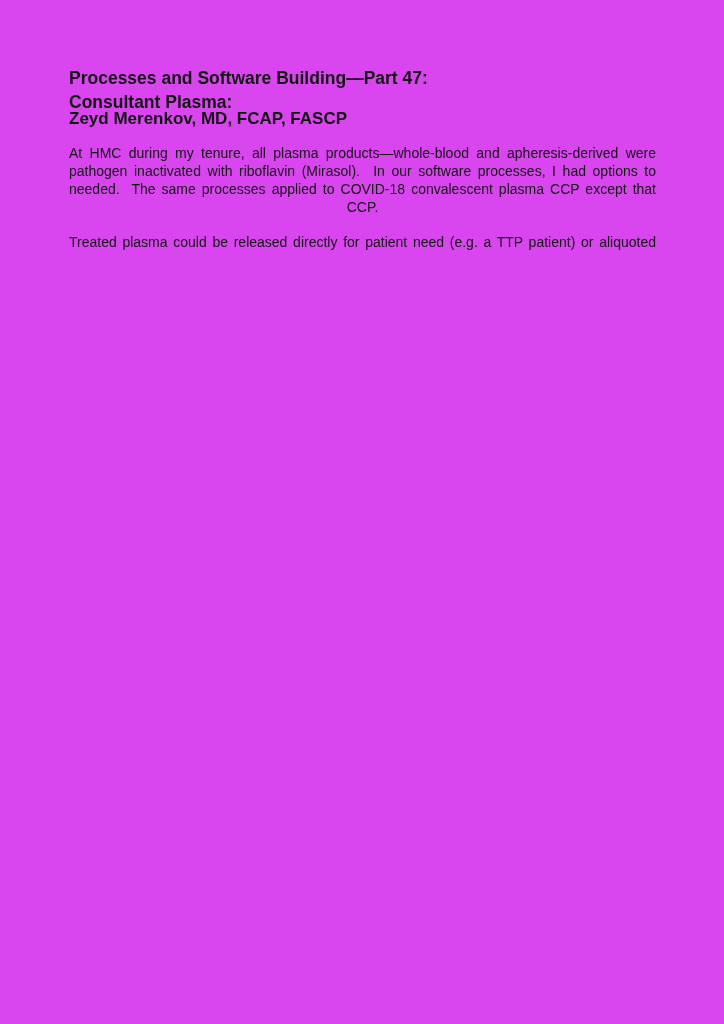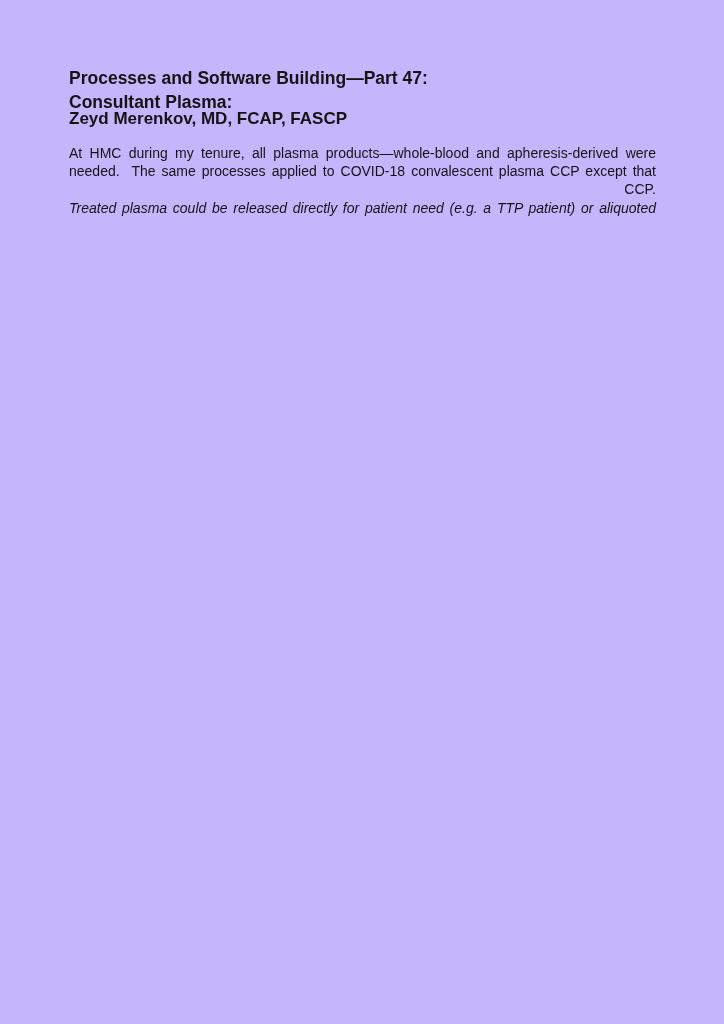--- a/index.html
+++ b/index.html
@@ -9,21 +9,21 @@
   }
   body {
     width: 724px;
     height: 1024px;
     font-family: "Liberation Sans", sans-serif;
   }
   .page {
     position: relative;
     width: 724px;
     height: 1024px;
-    background: #c4b5fd;
+    background: #d946ef;
     overflow: hidden;
   }
   .content {
     position: absolute;
     left: 69px;
     top: 66px;
     width: 587px;
     color: #141414;
   }
   .title {
@@ -45,48 +45,49 @@
   .byline-line {
     display: block;
     white-space: nowrap;
   }
   .paragraph {
     margin: 0;
     font-size: 14px;
     line-height: 18px;
   }
   .para1 { margin-top: 15px; }
-  .para2 { margin-top: 1px; font-style: italic; }
+  .para2 { margin-top: 17px; }
   .line {
     text-align: justify;
     text-align-last: justify;
     white-space: pre-wrap;
   }
   .line.last {
-    text-align: right;
+    text-align: center;
     text-align-last: auto;
   }
 </style>
 </head>
 <body>
 
 <div class="page">
   <div class="content">
 
     <h1 class="title">
       <span class="title-line">Processes and Software Building—Part 47:</span>
       <span class="title-line">Consultant Plasma:</span>
     </h1>
 
     <div class="byline">
       <span class="byline-line">Zeyd Merenkov, MD, FCAP, FASCP</span>
     </div>
 
     <div class="paragraph para1">
       <div class="line">At HMC during my tenure, all plasma products—whole-blood and apheresis-derived were</div>
+      <div class="line">pathogen inactivated with riboflavin (Mirasol).  In our software processes, I had options to</div>
       <div class="line">needed.  The same processes applied to COVID-18 convalescent plasma CCP except that</div>
       <div class="line last">CCP.</div>
     </div>
 
     <div class="paragraph para2">
       <div class="line">Treated plasma could be released directly for patient need (e.g. a TTP patient) or aliquoted</div>
     </div>
 
   </div>
 </div>

